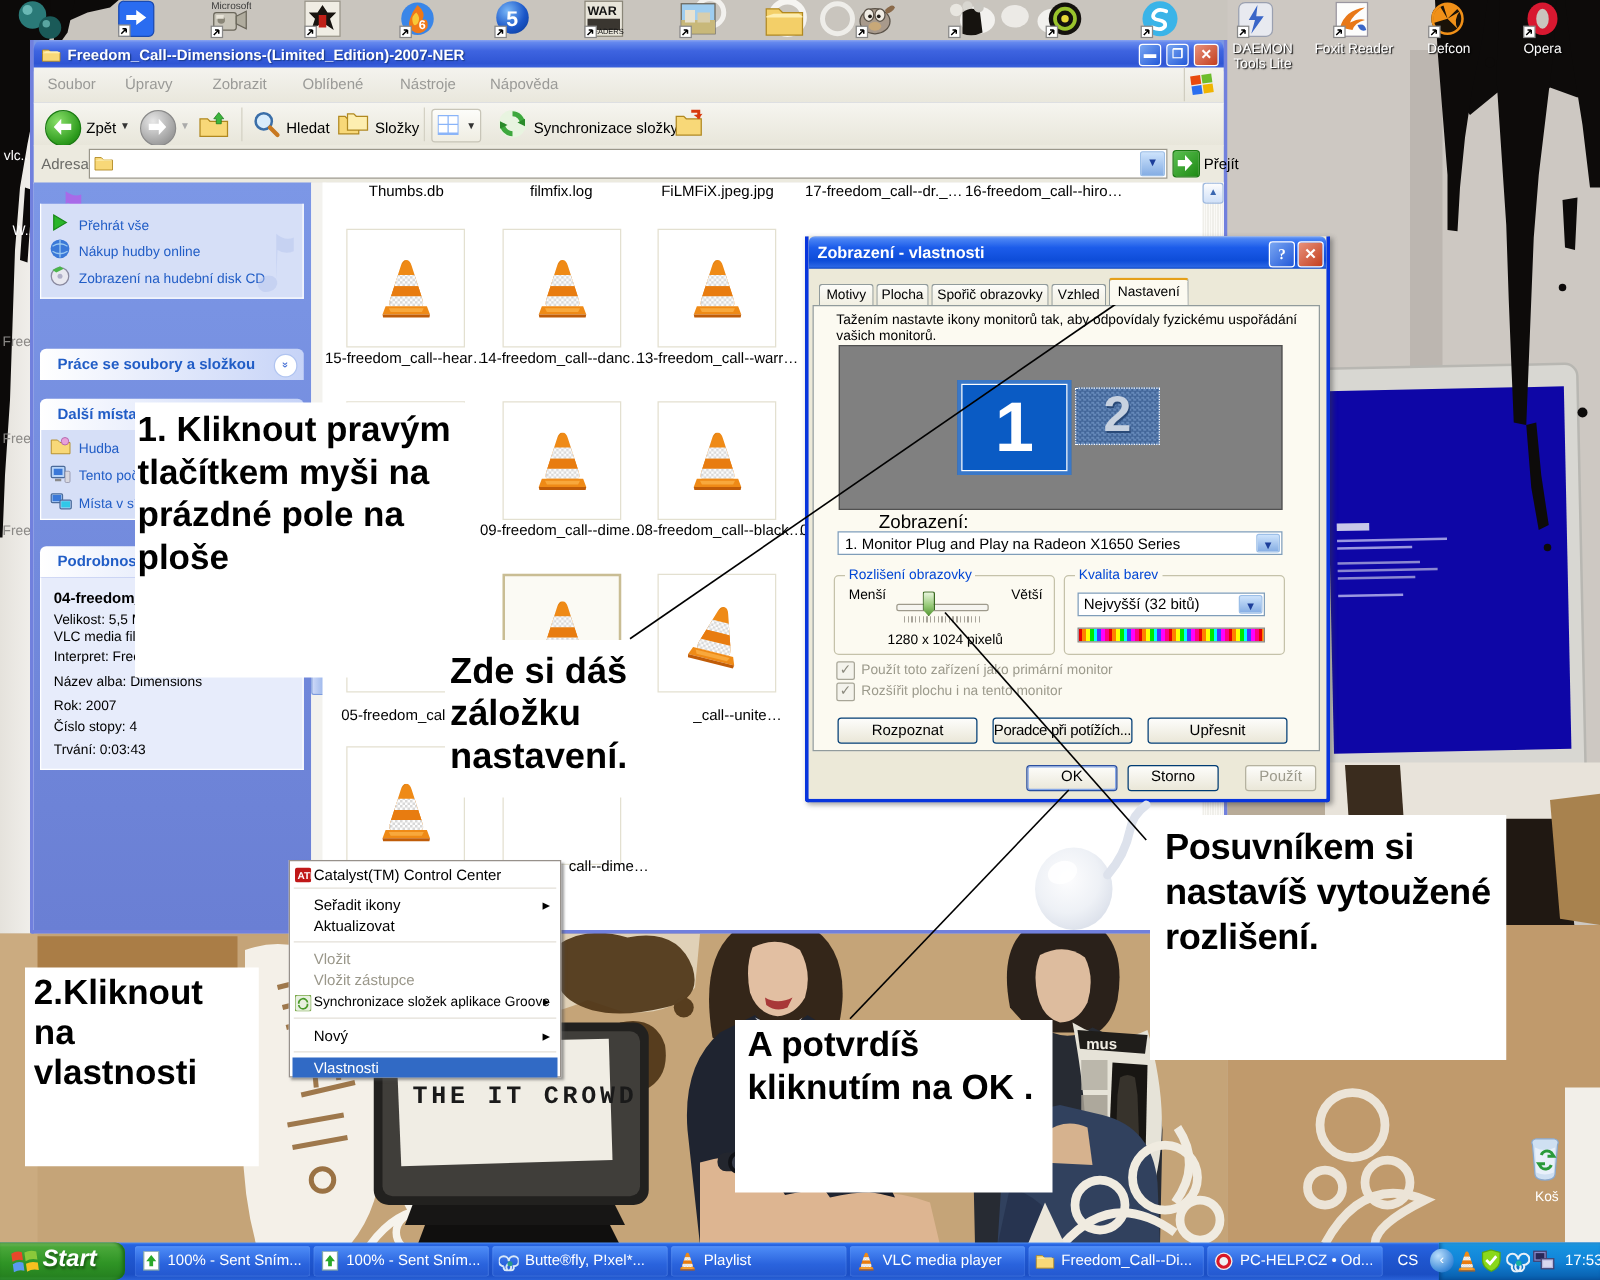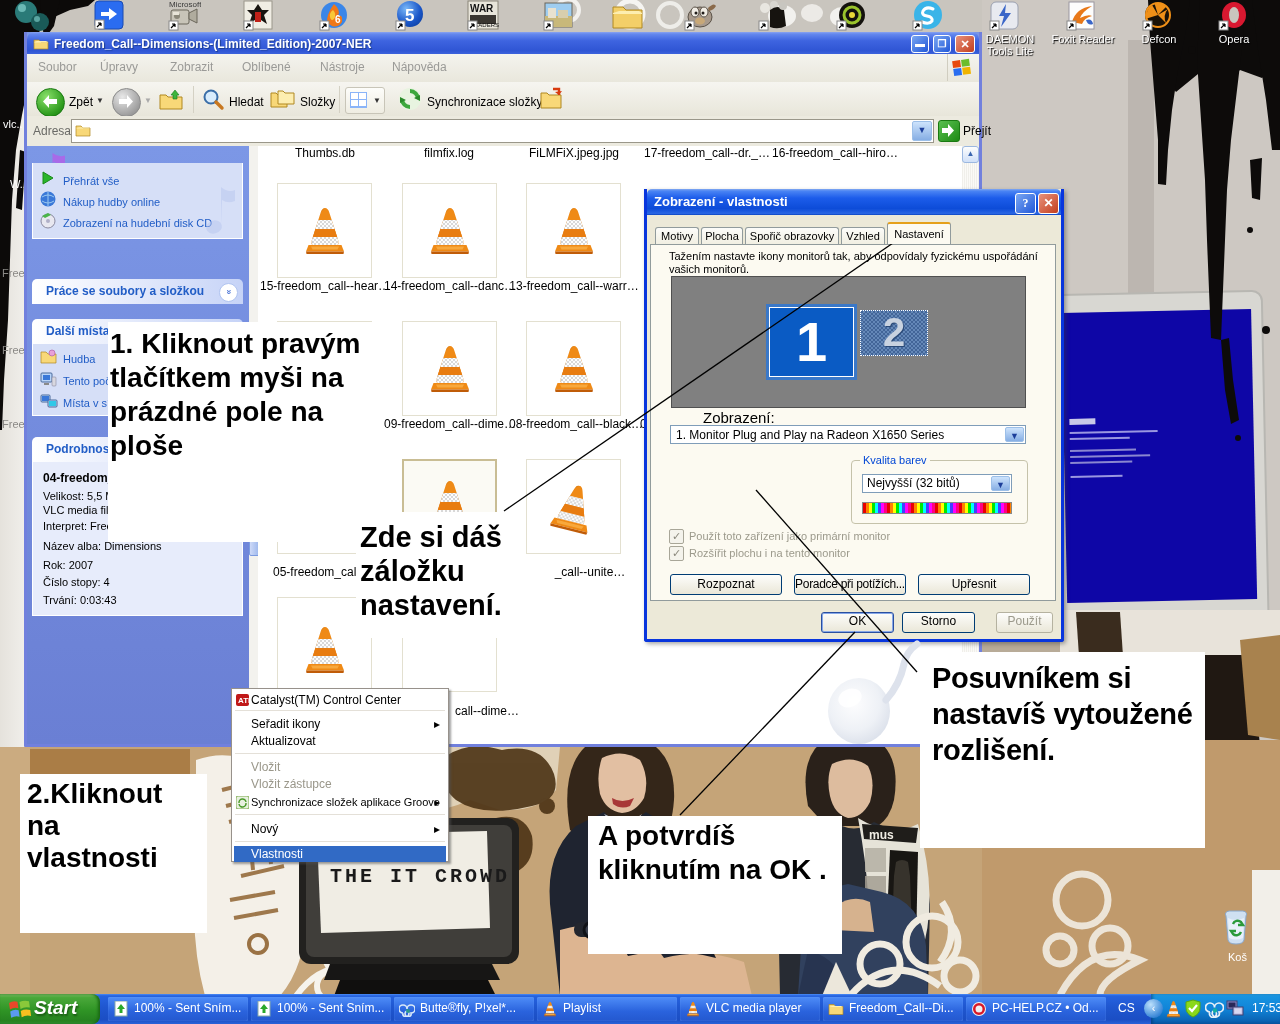--- a/index.html
+++ b/index.html
@@ -577,21 +577,21 @@
         <svg class="cone" style="left:295px;top:336px;transform:rotate(14deg)" width="42" height="51">
             <use href="#vlccone"></use>
           </svg>
         <div class="flabel" style="left:2px;top:419px;">05-freedom_call--th</div>
         <div class="flabel" style="left:267px;top:419px;">_call--unite…</div>
         <div class="thumbbox" style="left:19px;top:451px;"></div>
         <div class="thumbbox" style="left:144px;top:451px;"></div>
         <svg class="cone" style="left:46px;top:478px" width="42" height="51">
             <use href="#vlccone"></use>
           </svg>
-        <div class="flabel" style="left:197px;top:558px;text-align:left;width:auto;">call--dime…</div>
+        <div class="flabel" style="left:197px;top:540px;text-align:left;width:auto;">call--dime…</div>
       </div>
     </div>
   </div>
 
   <div class="win" id="dlg">
     <div class="xp-titlebar" style="line-height:26px;border-radius:5px 5px 0 0;">
       <span style="position:absolute;left:7px;top:0;">Zobrazení - vlastnosti</span>
       <span class="capbtn" style="right:25px;font-family:'Liberation Serif',serif;">?</span>
       <span class="capbtn close" style="right:2px;">✕</span>
     </div>
@@ -605,20 +605,29 @@
       <div style="position:absolute;left:20px;top:31px;width:353px;height:130px;background:#808080;border:1px solid #505050;">
         <div style="position:absolute;left:94px;top:27px;width:91px;height:76px;background:#0a5bc4;border:3px solid #3a78c8;box-sizing:border-box;">
           <div style="position:absolute;left:0;top:0;right:0;bottom:0;border:1px solid #fff;color:#fff;font-size:56px;font-weight:bold;text-align:center;line-height:68px;">1</div>
         </div>
         <div style="position:absolute;left:188px;top:33px;width:68px;height:46px;border:1px dotted #fff;box-sizing:border-box;color:#c8d2e0;font-size:40px;font-weight:bold;text-align:center;line-height:42px;background-image:repeating-conic-gradient(#6488b8 0% 25%,#426598 0% 50%);background-size:4px 4px;text-shadow:1px 1px 0 #2a4a78;">2</div>
       </div>
       <div style="position:absolute;left:20px;top:164px;font-size:15px;margin-left:32px;">Zobrazení:</div>
       <div class="combo" style="left:19px;top:180px;width:356px;">
         <span style="position:absolute;left:5px;top:2px;">1. Monitor Plug and Play na Radeon X1650 Series</span>
         <span class="dd">▼</span>
+      </div>
+      <div class="groupbox" style="left:16px;top:215px;width:175px;height:62px;">
+        <span class="cap">Rozlišení obrazovky</span>
+        <span style="position:absolute;left:11px;top:9px;font-size:11px;">Menší</span>
+        <span style="position:absolute;right:9px;top:9px;font-size:11px;">Větší</span>
+        <div style="position:absolute;left:49px;top:22px;width:72px;height:4px;background:#f6f5f0;border:1px solid #9e9a8c;border-radius:2px;"></div>
+        <div style="position:absolute;left:70px;top:12px;width:10px;height:20px;background:linear-gradient(180deg,#e8f5dc,#93c873 60%,#5a9a3a);border:1px solid #3a6b20;border-radius:2px 2px 0 0;clip-path:polygon(0 0,100% 0,100% 72%,50% 100%,0 72%);box-sizing:border-box;"></div>
+        <div style="position:absolute;left:55px;top:32px;width:62px;height:5px;background-image:repeating-linear-gradient(90deg,#a8a49a 0 1px,transparent 1px 3px);"></div>
+        <div style="position:absolute;left:42px;top:45px;font-size:11px;">1280 x 1024 pixelů</div>
       </div>
       <div class="groupbox" style="left:200px;top:215px;width:175px;height:62px;">
         <span class="cap">Kvalita barev</span>
         <div class="combo" style="left:10px;top:13px;width:150px;height:19px;">
             <span style="position:absolute;left:4px;top:1px;">Nejvyšší (32 bitů)</span>
             <span class="dd">▼</span>
           </div>
         <div style="position:absolute;left:10px;top:41px;width:150px;height:12px;border:1px solid #888;box-sizing:border-box;background:repeating-linear-gradient(90deg,#e80000 0 3px,#ff8000 3px 6px,#ffff00 6px 9px,#00e800 9px 12px,#00ffff 12px 15px,#4040ff 15px 18px,#ff00ff 18px 21px,#ff0080 21px 24px);"></div>
       </div>
       <div style="position:absolute;left:18px;top:284px;width:13px;height:13px;background:#f4f3ec;border:1px solid #a8a698;border-radius:2px;color:#8a887c;font-size:11px;line-height:12px;text-align:center;">✓</div>

